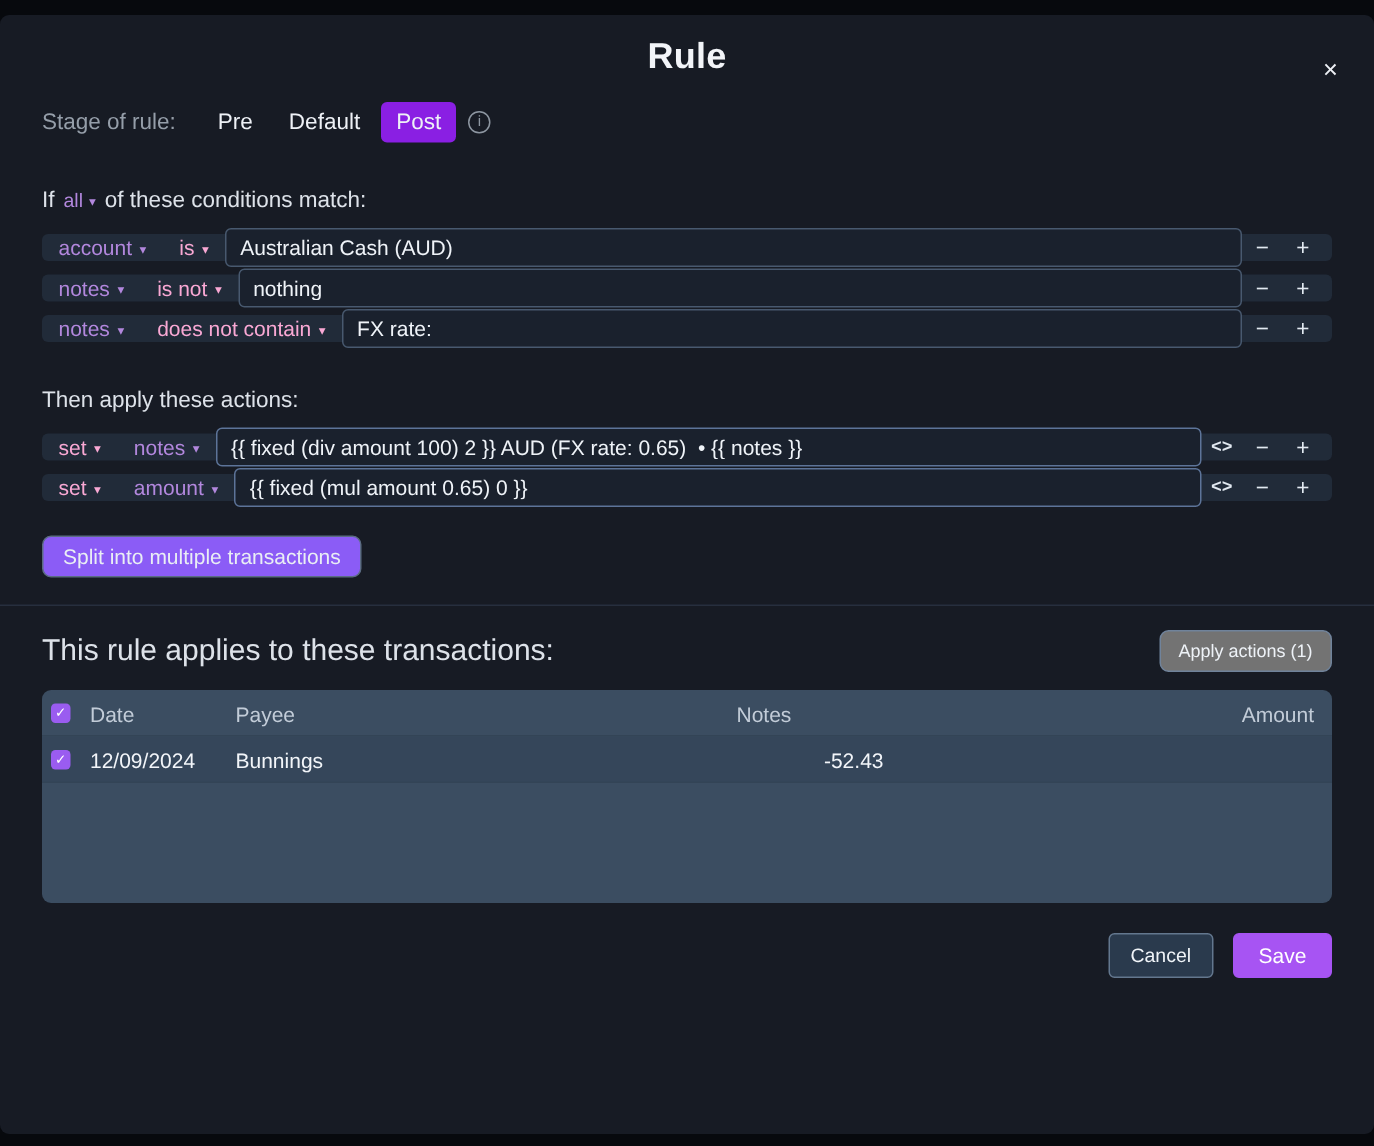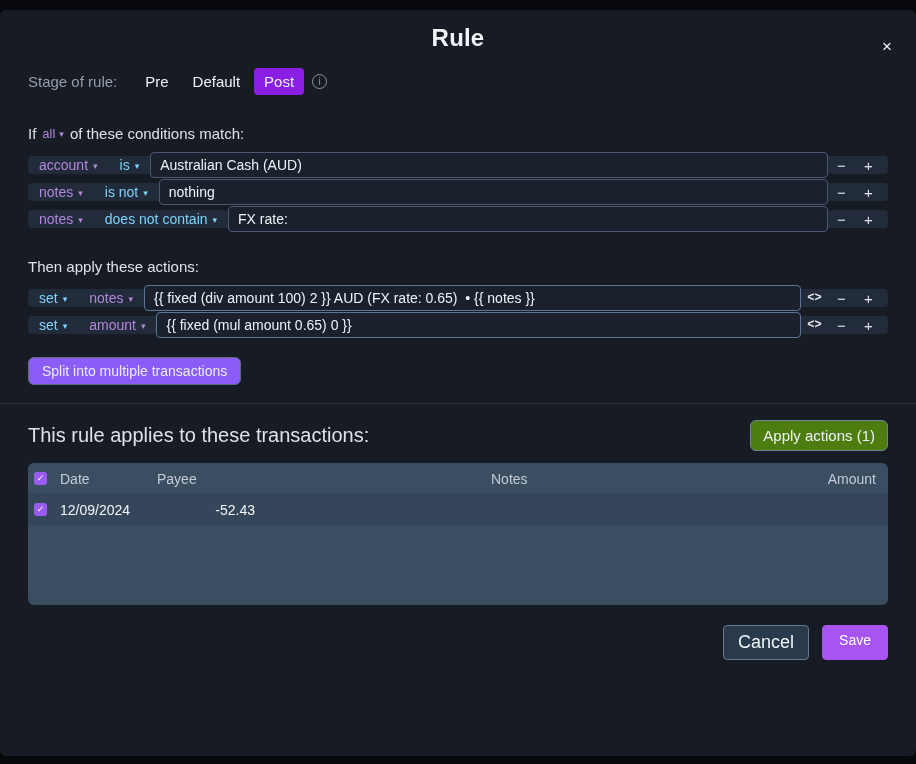--- a/index.html
+++ b/index.html
@@ -27,56 +27,56 @@
   .sec-heading.actions-h { margin-top:30px; }
   .match-sel { color:#b287dd; font-size:13px; margin:0 6px; display:flex; align-items:center; gap:4px; cursor:pointer; }
   .arrow { font-size:9px; line-height:1; position:relative; top:1px; }
 
   
   .rows { margin-top:14px; }
   .crow { display:flex; align-items:center; height:18px; background:#212b39; border-radius:4px;
           margin-bottom:9px; padding-right:6px; }
   .sel { display:flex; align-items:center; gap:5px; font-size:14px; padding:0 11px; cursor:pointer; white-space:nowrap; }
   .sel.purple { color:#b287dd; }
-  .sel.plain  { color:#7dd3fc; }
+  .sel.plain  { color:#f9a8d4; }
   .cinput { flex:1; height:26px; background:#1a212d; border:1px solid #48596f; border-radius:4px;
             color:#eff3f8; font-size:14px; padding:0 9px; outline:none;
             font-family:"Liberation Sans", sans-serif; min-width:0; }
   .crow.action .cinput { border-color:#5d7499; }
   .row-btn { width:27px; height:27px; display:flex; align-items:center; justify-content:center;
              color:#e2e9f1; font-size:15px; cursor:pointer; flex:0 0 auto; }
   .row-btn.code { font-size:12px; font-weight:700; letter-spacing:0; font-family:"Liberation Mono", monospace; }
 
   .split-btn { margin-top:14px; display:inline-block; padding:5px 13px; background:#8b5cf6;
                border:1px solid #5b6c83; border-radius:6px; color:#e9eef4; font-size:14px; cursor:pointer; }
 
   .divider { margin:18px -28px 0; height:1px; background:#272f3e; }
 
   
   .trans-head { margin-top:16px; display:flex; align-items:center; justify-content:space-between; }
   .trans-title { color:#dde2e9; font-size:20px; }
-  .apply-btn { padding:6px 12px; background:#4d7c0f; border:1px solid #70839b; border-radius:6px;
-               color:#eef2f7; font-size:15px; cursor:pointer; }
+  .apply-btn { padding:6px 12px; background:#737373; border:1px solid #70839b; border-radius:6px;
+               color:#eef2f7; font-size:12px; cursor:pointer; }
 
   .ttable { margin-top:12px; height:142px; background:#3b4d61; border-radius:6px; overflow:hidden; font-size:14px; }
   .trow { display:flex; align-items:center; height:31px; padding-left:6px; }
   .trow.header { color:#c2ccd8; border-bottom:1px solid #3142555; box-shadow:inset 0 -1px 0 #334456; }
   .trow.data { color:#f2f5f9; background:#35465a; box-shadow:inset 0 -1px 0 #334456; cursor:pointer; }
   .c-check { width:26px; display:flex; justify-content:flex-start; }
   .checkbox { width:13px; height:13px; background:#9a5cf0; border-radius:3px; color:#fff;
               font-size:9px; line-height:13px; text-align:center; cursor:pointer; }
   .c-date { width:97px; }
   .c-payee { width:334px; }
   .c-notes { flex:1; }
   .c-amount { width:110px; text-align:right; padding-right:12px; }
 
   
   .footer { margin-top:20px; display:flex; justify-content:flex-end; gap:13px; }
   .btn-cancel { padding:6px 14px; background:#2a3a4d; border:1px solid #63778e; border-radius:4px;
-                color:#f0f4f8; font-size:18px; cursor:pointer; }
+                color:#f0f4f8; font-size:13px; cursor:pointer; }
   .btn-save { padding:6px 16px; background:#a754f3; border:1px solid #a754f3; border-radius:4px;
               color:#ffffff; font-size:14px; cursor:pointer; }
 </style>
 </head>
 <body>
 
 <div class="modal">
 
   <div class="modal-title">Rule</div>
   <div class="close-btn">×</div>
@@ -195,20 +195,21 @@
       <span class="c-date">Date</span>
       <span class="c-payee">Payee</span>
       <span class="c-notes">Notes</span>
       <span class="c-amount">Amount</span>
     </div>
     <div class="trow data">
       <span class="c-check">
         <span class="checkbox">✓</span>
       </span>
       <span class="c-date">12/09/2024</span>
+      <span class="c-payee">Bunnings</span>
       <span class="c-amount">-52.43</span>
     </div>
   </div>
 
   <div class="footer">
     <span class="btn-cancel">Cancel</span>
     <span class="btn-save">Save</span>
   </div>
 
 </div>

